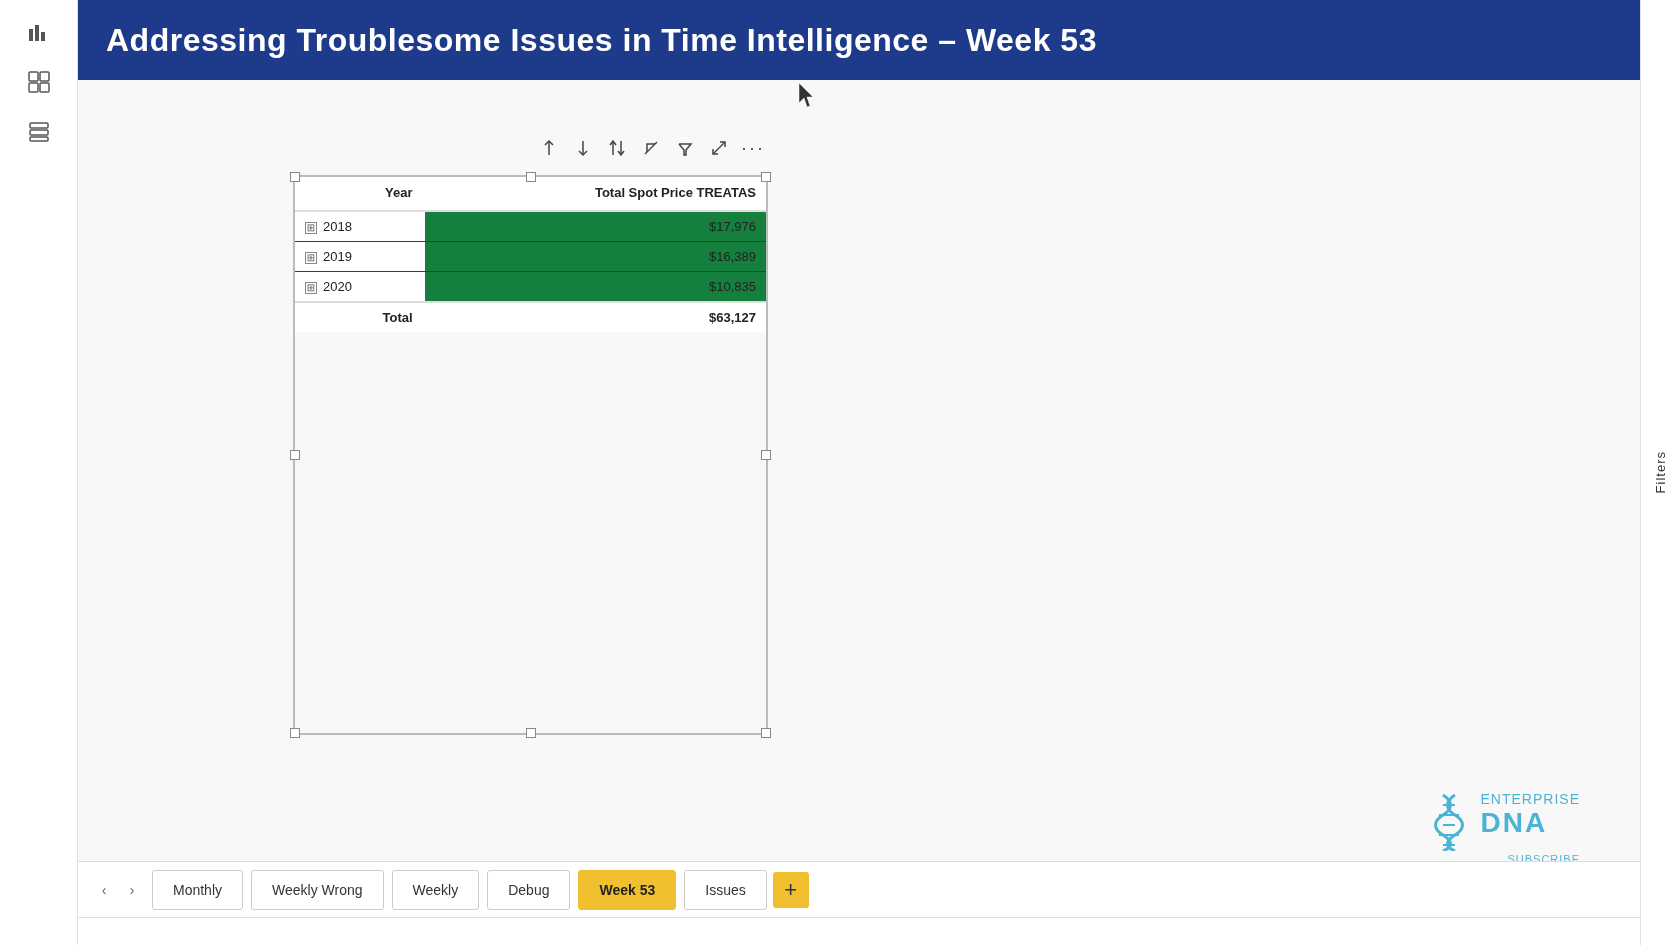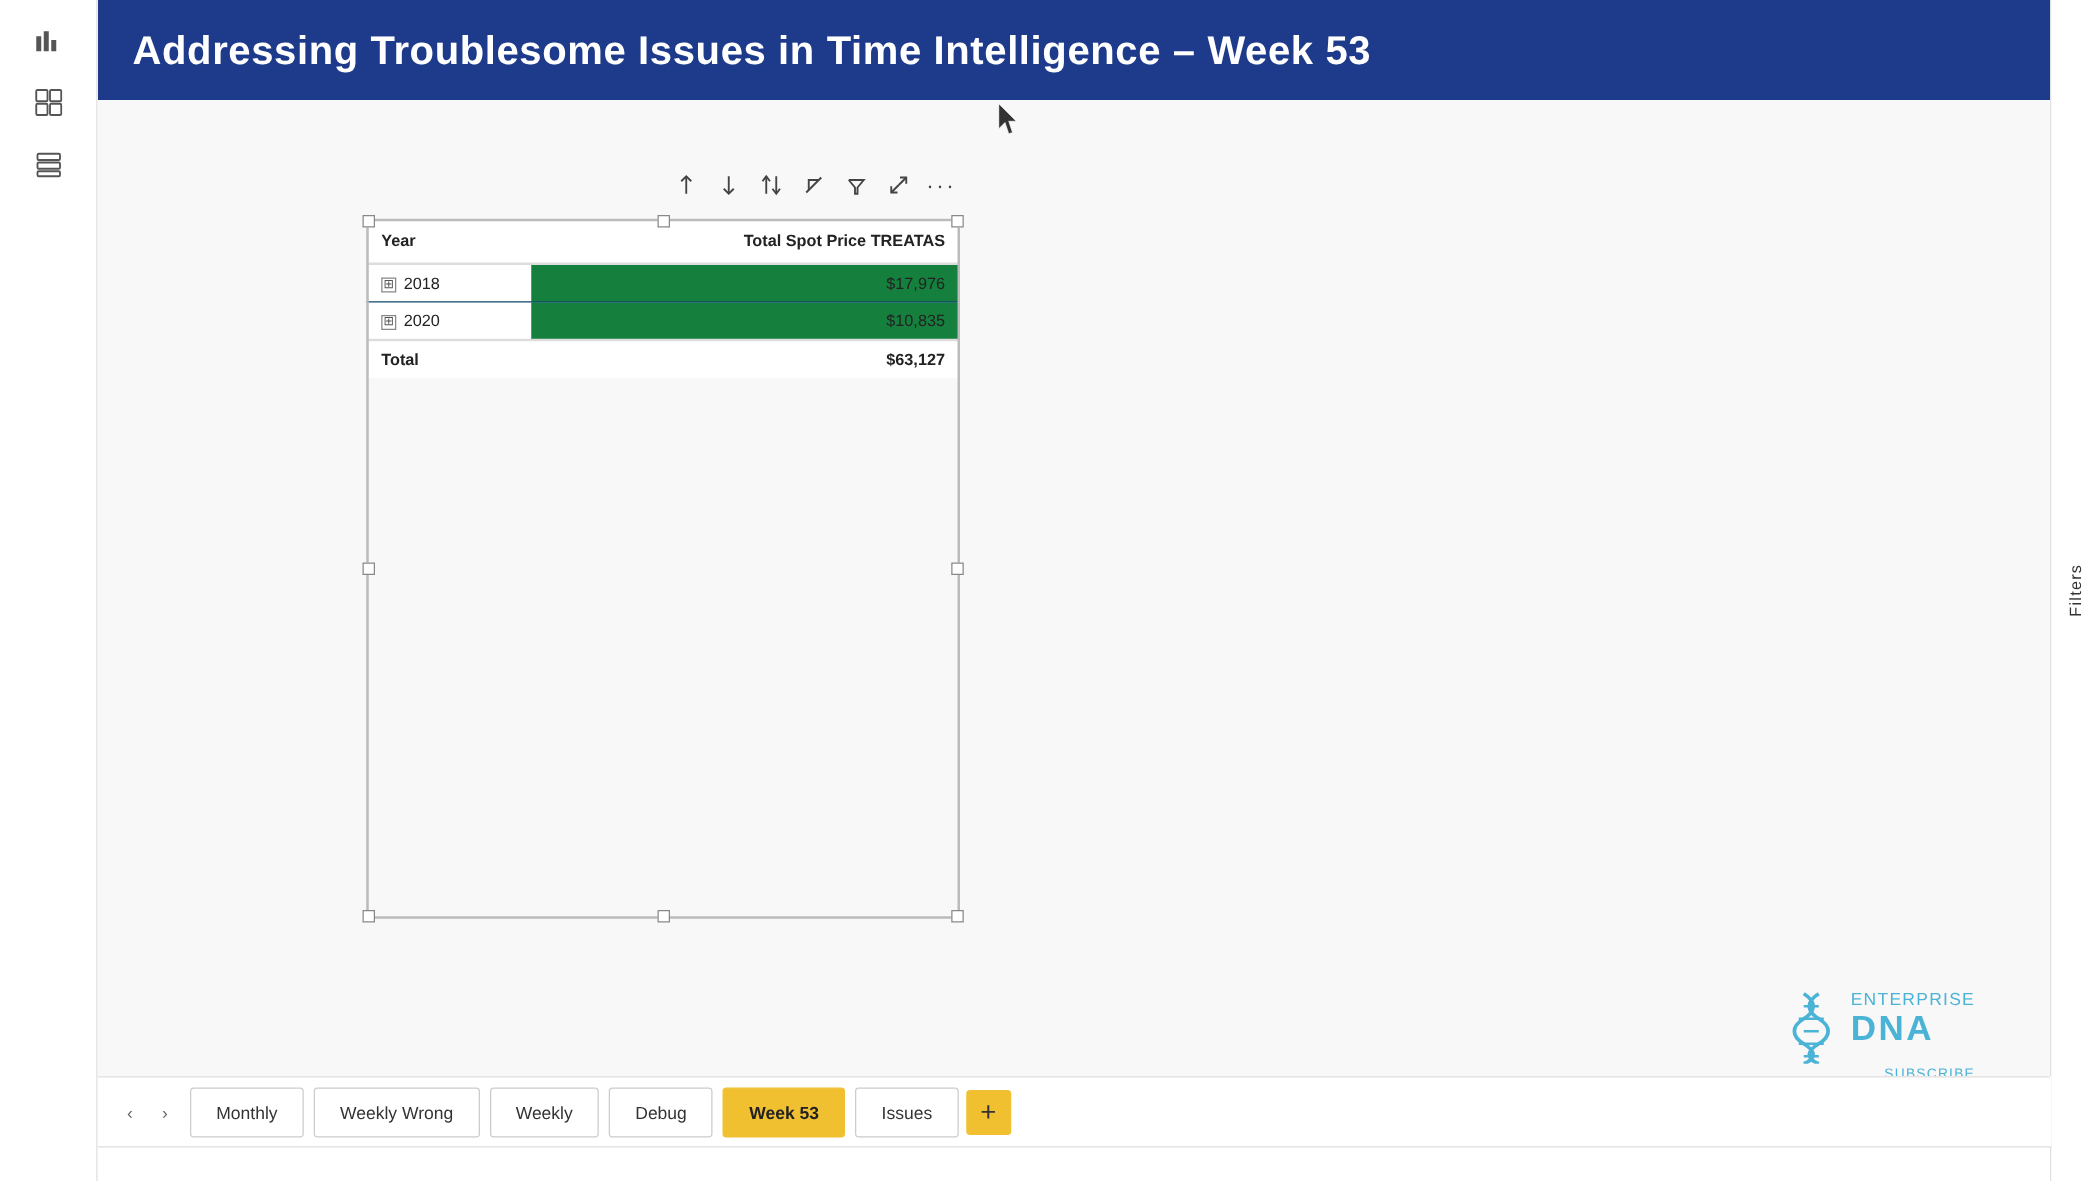--- a/index.html
+++ b/index.html
@@ -169,21 +169,21 @@
       background: #fff;
       font-size: 13px;
     }
 
     .data-table thead tr {
       border-bottom: 2px solid #ddd;
     }
 
     .data-table th {
       padding: 10px 12px;
-      text-align: left;
+      text-align: right;
       font-weight: 600;
       color: #222;
       background: #fff;
       white-space: nowrap;
     }
 
     .data-table th.value-col {
       text-align: right;
     }
 
@@ -196,20 +196,21 @@
     .data-table td.value-cell {
       text-align: right;
       background: #15803d;
     }
 
     .data-table .total-row td {
       font-weight: 700;
       border-top: 2px solid #ddd;
       border-bottom: none;
       background: #fff;
+      text-align: right;
     }
 
     .data-table .total-row td.value-cell {
       background: #fff;
       font-weight: 700;
     }
 
     .expand-icon {
       display: inline-block;
       width: 12px;
@@ -477,20 +478,26 @@
         </thead>
         <tbody id="table-body">
         <tr>
       <td>
         <span class="expand-icon">⊞</span>2018
       </td>
       <td class="value-cell">$17,976</td>
     </tr>
             <tr>
       <td>
+        <span class="expand-icon">⊞</span>2019
+      </td>
+      <td class="value-cell">$16,389</td>
+    </tr>
+            <tr>
+      <td>
         <span class="expand-icon">⊞</span>2020
       </td>
       <td class="value-cell">$10,835</td>
     </tr>
             <tr class="total-row">
     <td>Total</td>
     <td class="value-cell">$63,127</td>
   </tr>
           </tbody>
       </table>

